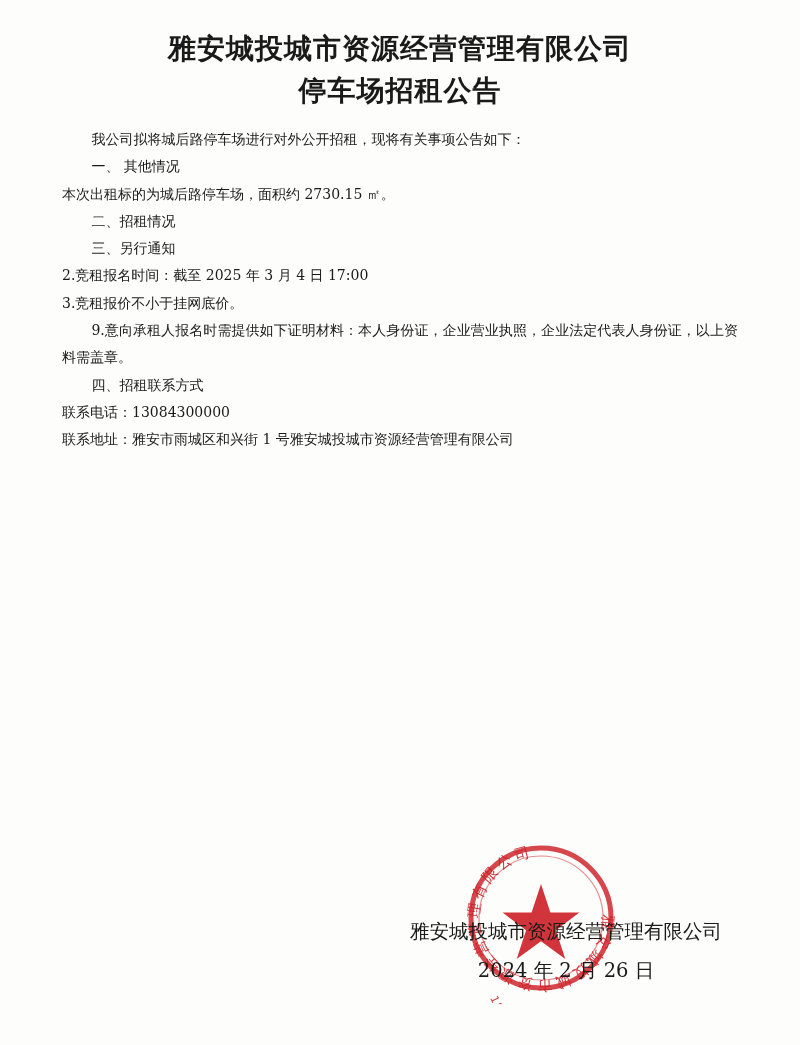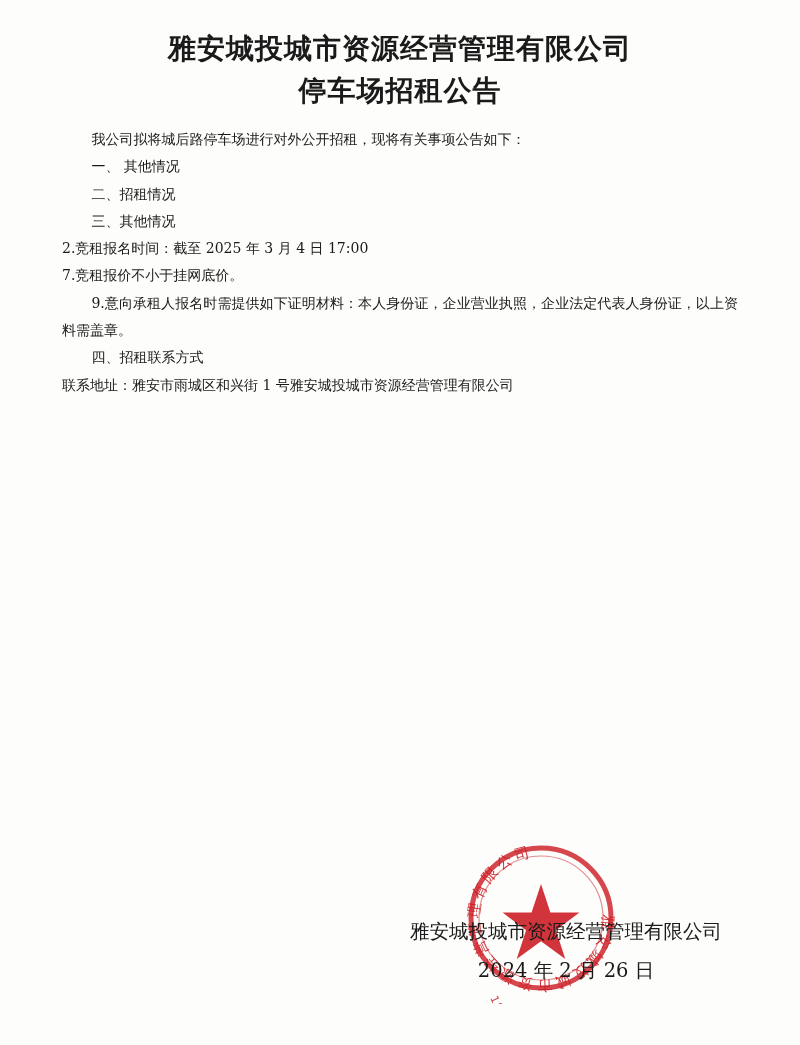--- a/index.html
+++ b/index.html
@@ -78,29 +78,31 @@
   <div class="title-block">
     <div class="title-line">雅安城投城市资源经营管理有限公司</div>
     <div class="title-line">停车场招租公告</div>
   </div>
 
   <div class="body-block">
 
     <div class="p-indent">我公司拟将城后路停车场进行对外公开招租，现将有关事项公告如下：</div>
 
     <div class="sect-head">一、 其他情况</div>
+    <div class="p-flat">本次出租标的为城后路停车场，面积约 2730.15 ㎡。</div>
 
     <div class="sect-head">二、招租情况</div>
 
-    <div class="sect-head">三、其他情况</div>
+    <div class="sect-head">三、另行通知</div>
     <div class="p-flat">2.竞租报名时间：截至 2025 年 3 月 4 日 17:00</div>
-    <div class="p-flat">7.竞租报价不小于挂网底价。</div>
+    <div class="p-flat">3.竞租报价不小于挂网底价。</div>
     <div class="p-indent">9.意向承租人报名时需提供如下证明材料：本人身份证，企业营业执照，企业法定代表人身份证，以上资料需盖章。</div>
 
     <div class="sect-head">四、招租联系方式</div>
+    <div class="p-flat">联系电话：13084300000</div>
     <div class="p-flat">联系地址：雅安市雨城区和兴街 1 号雅安城投城市资源经营管理有限公司</div>
 
   </div>
 
   <div class="stamp">
     <svg width="172" height="172" viewBox="0 0 172 172" aria-hidden="true">
       <defs>
         <path id="ringpath" d="M 86,86 m 0,-62 a 62,62 0 1,1 -0.1,0"></path>
         <path id="ringpath2" d="M 86,86 m -44,30 a 54,54 0 1,0 88,0"></path>
       </defs>

